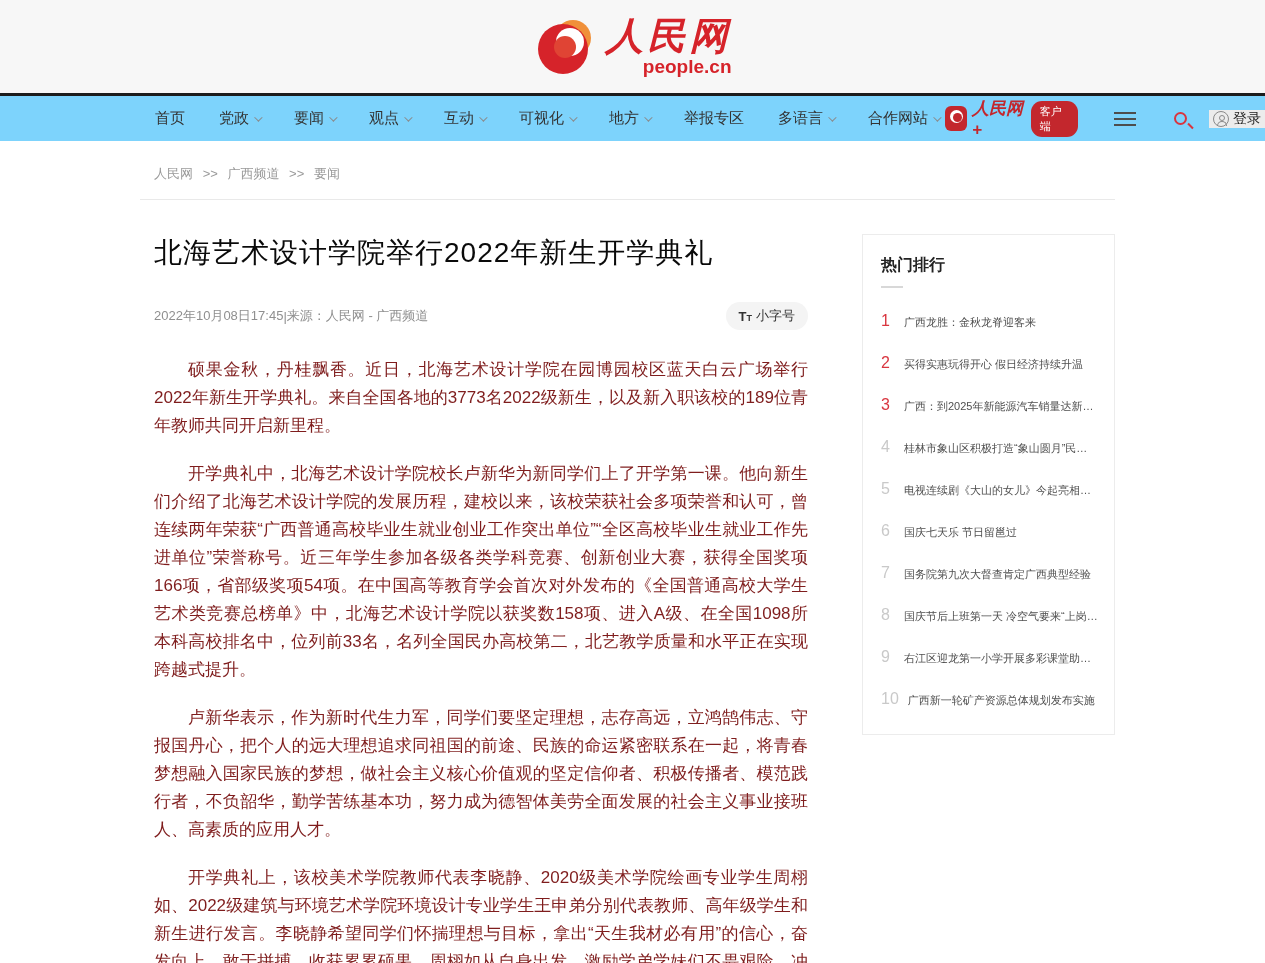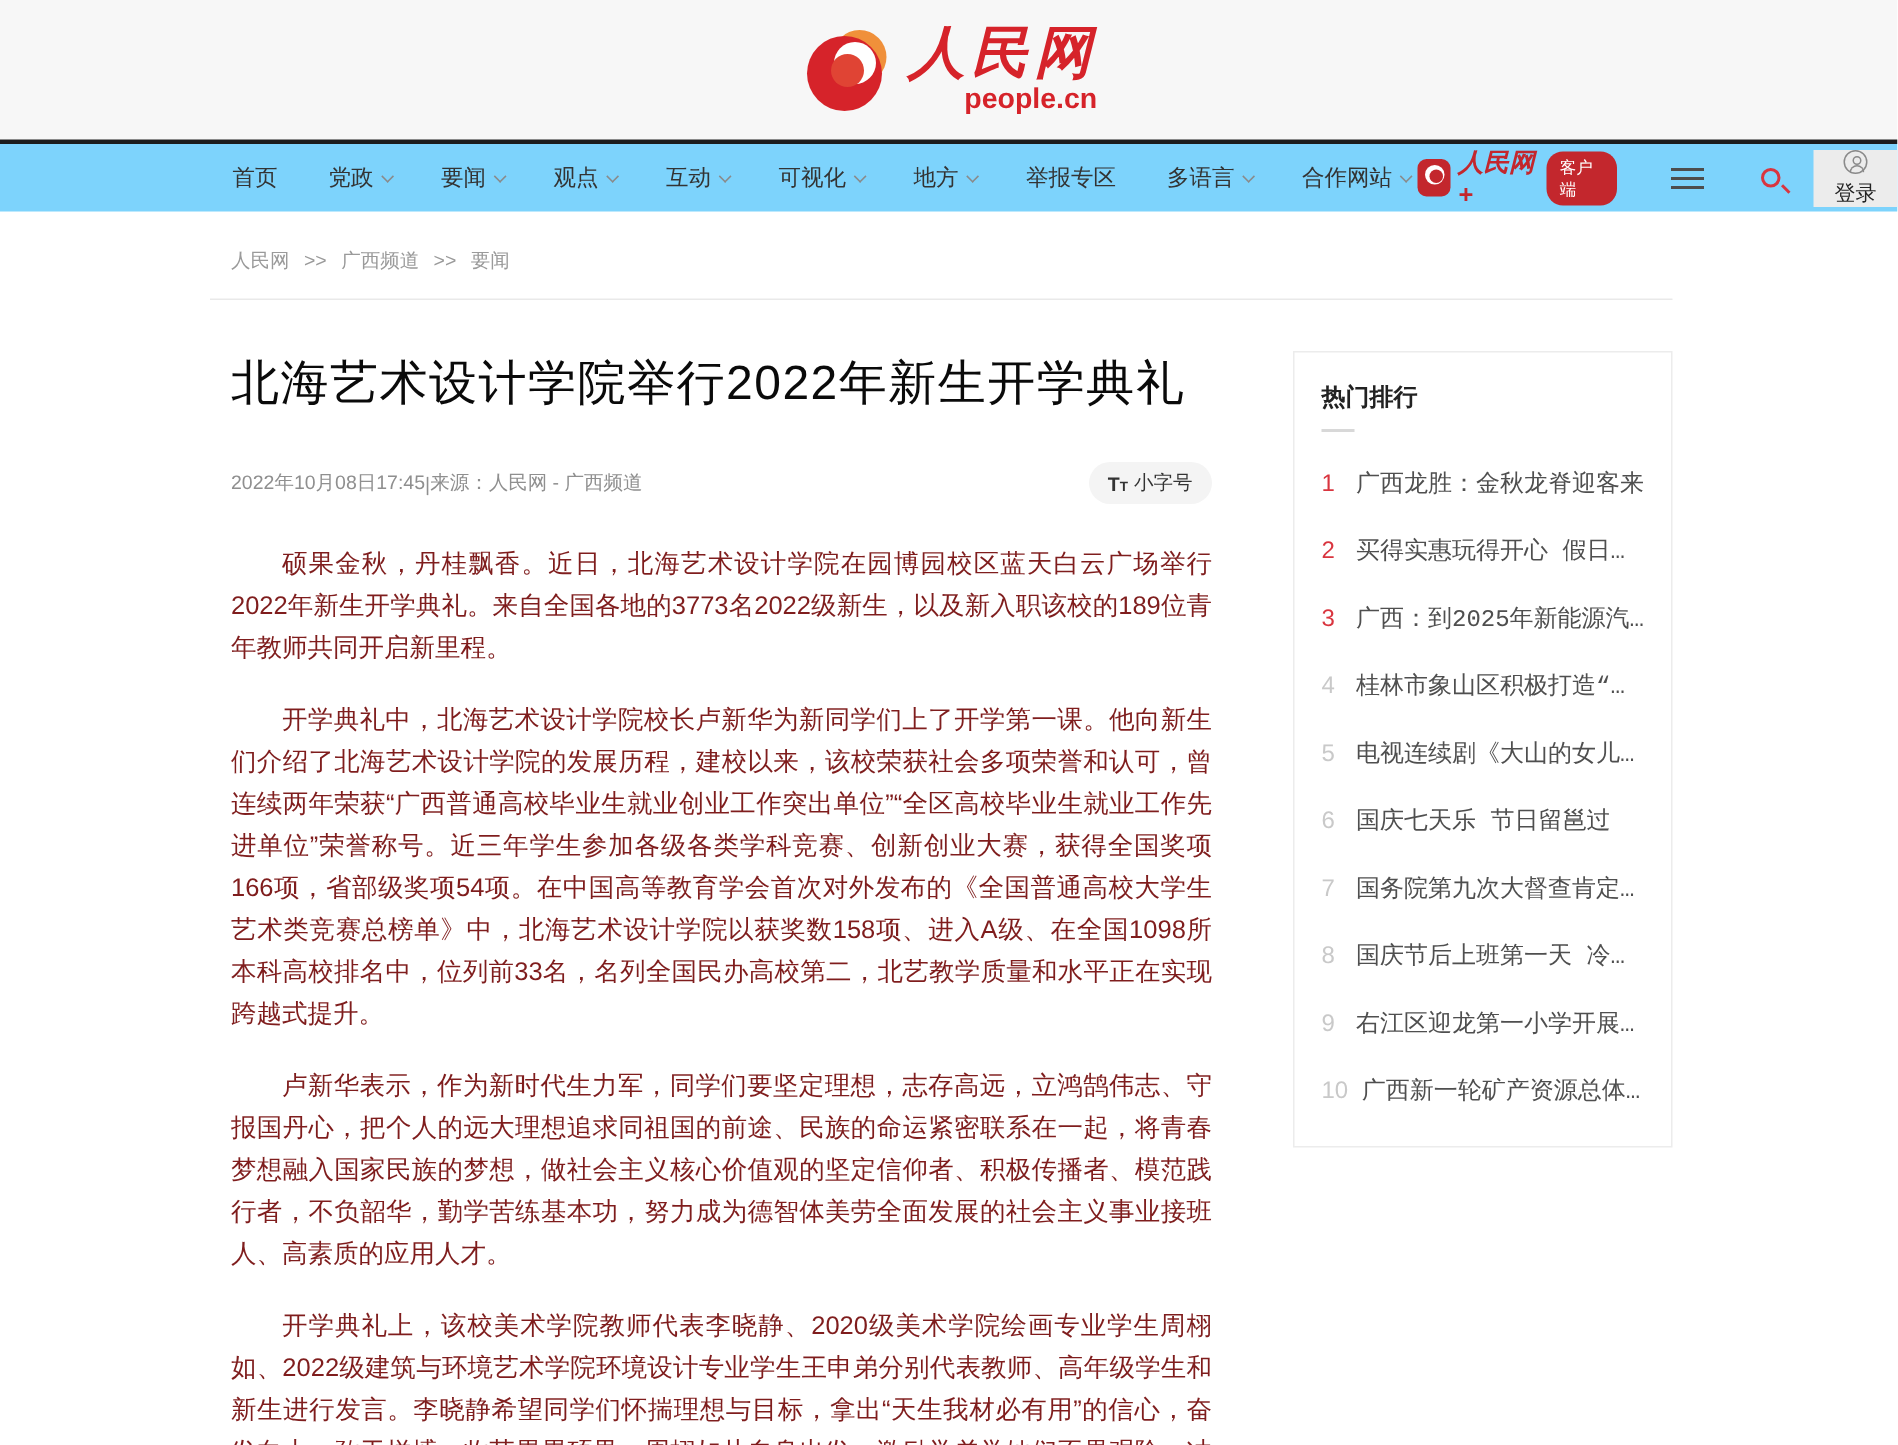--- a/index.html
+++ b/index.html
@@ -25,50 +25,50 @@
   .badge-ico::after { content:""; position:absolute; left:5px; top:4px; width:13px; height:13px; border-radius:50%; background:#fff; }
   .badge-ico::before { content:""; position:absolute; left:8px; top:7px; width:9px; height:9px; border-radius:50%; background:#c3272d; z-index:1; }
   .badge-brand { color:#c3272d; font-size:17px; font-weight:bold; font-style:italic; }
   .badge-pill { background:#c3272d; color:#fff; font-size:11px; border-radius:11px; padding:3px 9px; }
   .v-sep { width:1px; background:#e7e7e7; margin:8px 0; }
   .icon-btn { width:62px; display:flex; align-items:center; justify-content:center; cursor:pointer; }
   .hamburger { width:22px; height:14px; border-top:2px solid #4d4d4d; border-bottom:2px solid #4d4d4d; position:relative; }
   .hamburger::after { content:""; position:absolute; left:0; right:0; top:4px; height:2px; background:#4d4d4d; }
   .search-glyph { width:13px; height:13px; border:2px solid #d9353f; border-radius:50%; position:relative; }
   .search-glyph::after { content:""; position:absolute; left:11px; top:11px; width:7px; height:2px; background:#d9353f; transform:rotate(45deg); }
-  .login-box { width:62px; background:#ececec; display:flex; align-items:center; justify-content:center; gap:4px; font-size:14px; color:#222; cursor:pointer;flex-direction:column; }
+  .login-box { width:62px; background:#ececec; display:flex; align-items:center; justify-content:center; gap:4px; font-size:14px; color:#222; cursor:pointer; }
   .person-ico { width:16px; height:16px; border:1px solid #8a8a8a; border-radius:50%; position:relative; }
   .person-ico::before { content:""; position:absolute; left:5px; top:3px; width:4px; height:4px; border:1px solid #8a8a8a; border-radius:50%; }
   .person-ico::after { content:""; position:absolute; left:3px; top:9px; width:8px; height:4px; border:1px solid #8a8a8a; border-bottom:none; border-radius:5px 5px 0 0; }
 
   
   .page-content { width:975px; margin-left:140px; padding-top:20px; }
   .breadcrumb { font-size:13px; color:#9a9a9a; padding:4px 0 16px 14px; border-bottom:1px solid #e9e9e9; }
   .breadcrumb span { margin-right:6px; }
   .crumb { cursor:pointer; }
   .main { display:flex; margin-top:34px; }
   .article { width:668px; }
-  .article-title { font-size:32px; color:#0a0a0a; font-weight:500; letter-spacing:1px; margin-left:14px; }
+  .article-title { font-size:28px; color:#0a0a0a; font-weight:500; letter-spacing:1px; margin-left:14px; }
   .meta-row { display:flex; align-items:center; margin:30px 0 18px 14px; }
   .meta { font-size:13px; color:#8f8f8f; }
   .font-size-btn { margin-left:auto; background:#f4f4f4; border-radius:15px; padding:5px 13px; font-size:13px; color:#333; display:flex; align-items:center; gap:4px; cursor:pointer; }
   .tt { font-weight:bold; font-size:13px; }
   .tt small { font-size:9px; }
   .paragraphs { margin-left:14px; margin-top:26px; }
   .para { font-size:17px; color:#7f1d1d; line-height:28px; text-indent:2em; margin-bottom:20px; text-align:justify; }
 
   
   .sidebar { width:253px; margin-left:auto; }
   .hot-box { border:1px solid #ececec; padding:20px 16px 26px 18px; background:#fff; }
   .hot-title { font-size:16px; color:#222;font-weight:bold; }
   .hot-underline { width:22px; height:2px; background:#d8d8d8; margin-top:10px; }
   .hot-item { display:flex; align-items:baseline; gap:9px; margin-top:24px; cursor:pointer; }
   .rank { font-size:16px; min-width:14px; text-align:left; color:#c9c9c9; flex:none; }
   .rank.top { color:#d9353f; }
-  .hot-text { font-size:16px; color:#4f4f4f; white-space:nowrap; overflow:hidden; text-overflow:ellipsis;font-family:Liberation Mono, monospace; }
+  .hot-text { font-size:11px; color:#4f4f4f; white-space:nowrap; overflow:hidden; text-overflow:ellipsis; }
 </style>
 </head>
 <body>
 
 <div class="top-band">
   <div class="logo">
     <svg width="62" height="62" viewBox="0 0 62 62">
       <circle cx="39" cy="22" r="18" fill="#f0903a"></circle>
       <circle cx="29" cy="33" r="25" fill="#d6232a"></circle>
       <circle cx="36" cy="26" r="14" fill="#ffffff"></circle>

